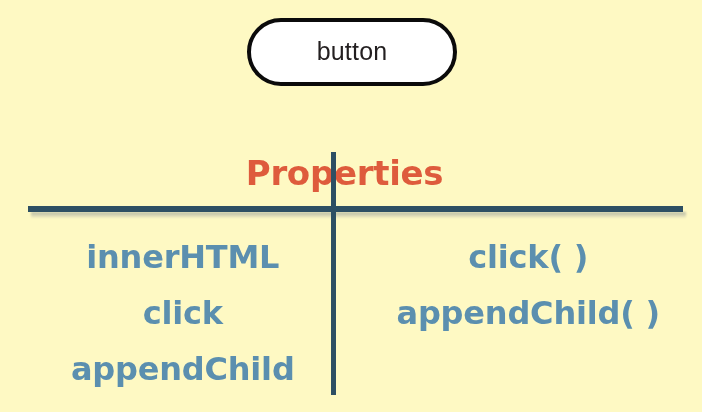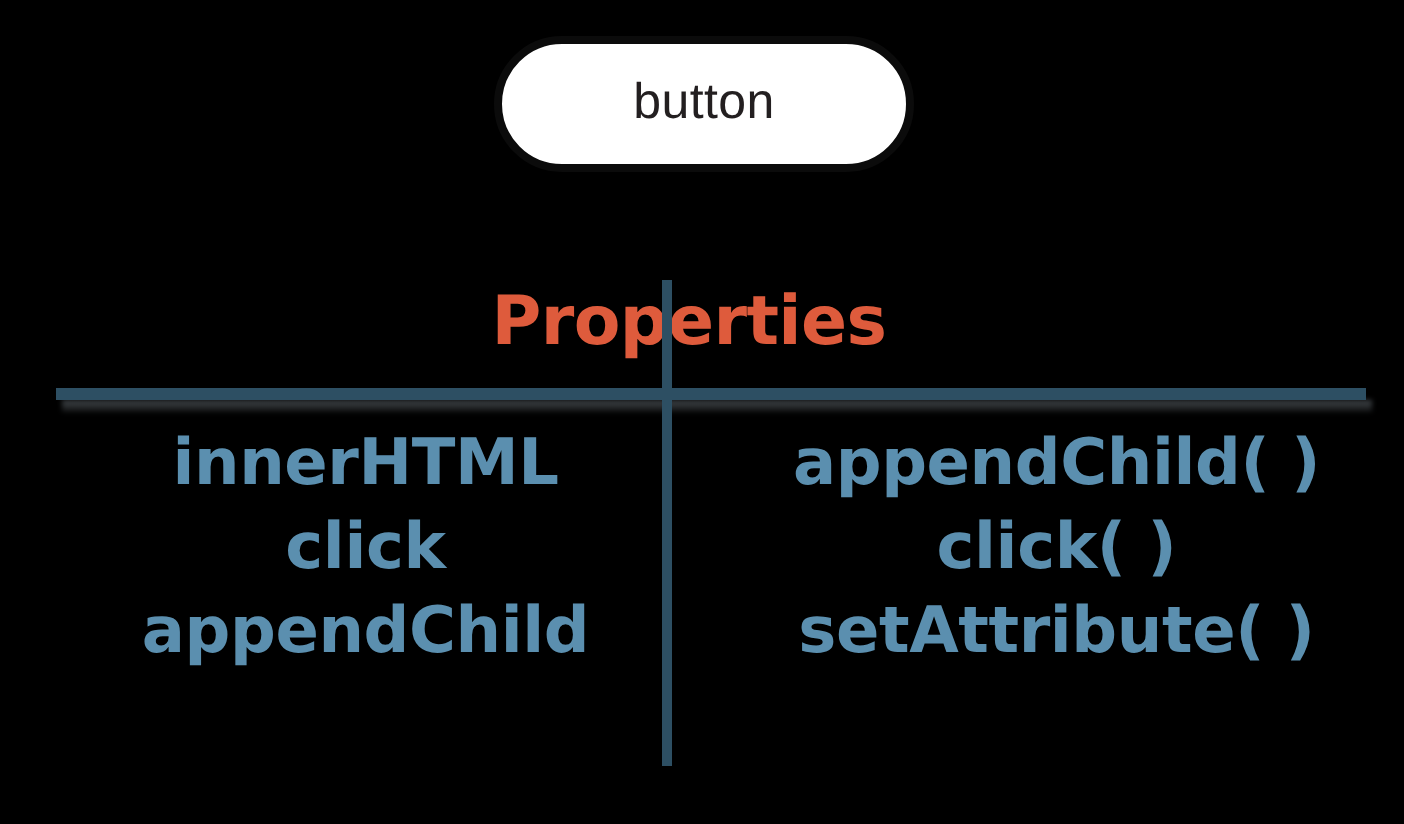--- a/index.html
+++ b/index.html
@@ -16,21 +16,21 @@
     font-family: "DejaVu Sans", sans-serif;
     -webkit-font-smoothing: antialiased;
   }
 
   #canvas {
     position: absolute;
     left: 0;
     top: 0;
     width: 702px;
     height: 412px;
-    background: #000000;
+    background: #fef9c3;
   }
 
   
   .node-pill {
     position: absolute;
     left: 247px;
     top: 18px;
     width: 210px;
     height: 68px;
     box-sizing: border-box;
@@ -48,21 +48,21 @@
     color: #231f20;
     letter-spacing: 0.2px;
     line-height: 1;
     margin-top: -1px;
   }
 
   
   .table-block {
     position: absolute;
     left: 0;
-    top: 128px;
+    top: 140px;
     width: 562px;
     height: 265px;
   }
 
   
   .header-row {
     position: absolute;
     left: 28px;
     top: 0px;
     width: 655px;
@@ -140,20 +140,21 @@
     padding-left: 12px;
   }
   .item-text {
     font-family: "DejaVu Sans", sans-serif;
     font-size: 32px;
     font-weight: 700;
     color: #5B8FAF;
     line-height: 1.32;
     letter-spacing: -0.2px;
     white-space: nowrap;
+    margin-top: 14px;
   }
 </style>
 </head>
 <body>
 
 <div id="canvas">
 
   <div class="node-pill">
     <span class="node-pill-label">button</span>
   </div>
@@ -170,20 +171,19 @@
     <div class="h-rule"></div>
     <div class="v-rule"></div>
 
     <div class="body-row">
       <div class="col-body col-body-left">
         <span class="item-text">innerHTML</span>
         <span class="item-text">click</span>
         <span class="item-text">appendChild</span>
       </div>
       <div class="col-body col-body-right">
+        <span class="item-text">click( )</span>
         <span class="item-text">appendChild( )</span>
-        <span class="item-text">click( )</span>
-        <span class="item-text">setAttribute( )</span>
       </div>
     </div>
 
   </div>
 </div>
 
 </body></html>

